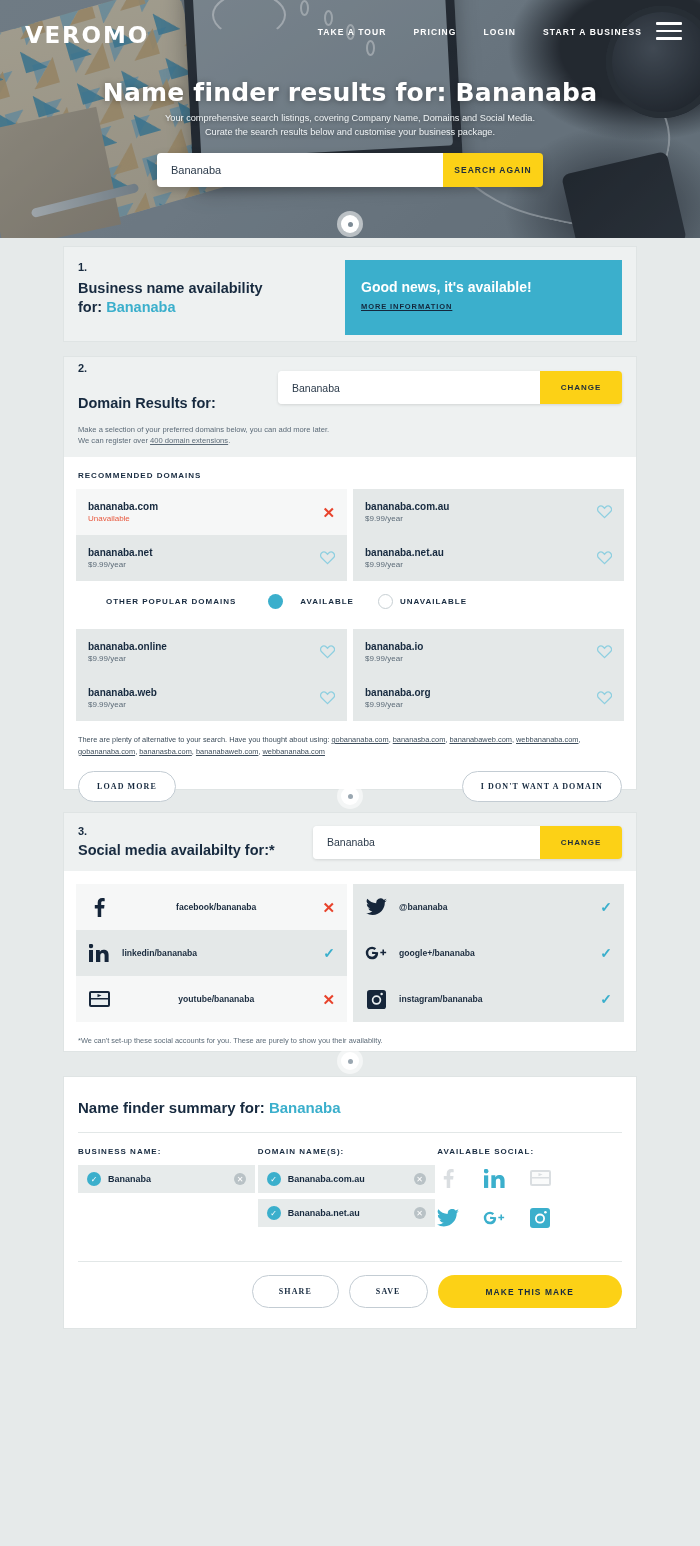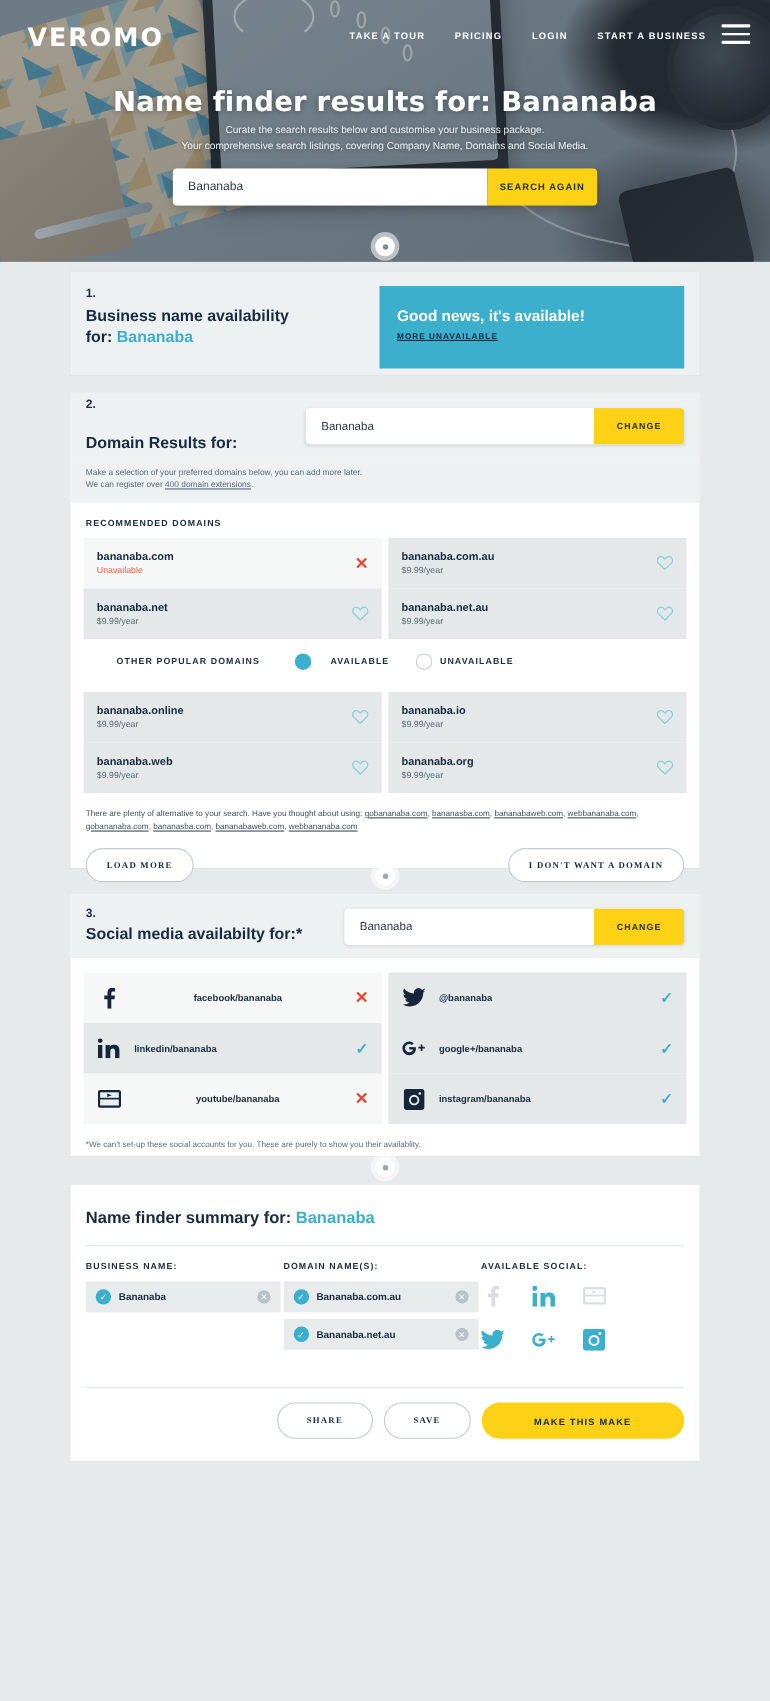--- a/index.html
+++ b/index.html
@@ -298,22 +298,22 @@
       <a>START A BUSINESS</a>
     </div>
     <div class="burger">
       <span></span>
         <span></span>
         <span></span>
     </div>
 
     <div class="hero-title">Name finder results for: Bananaba</div>
     <div class="hero-sub">
+      <div>Your comprehensive search listings, covering Company Name, Domains and Social Media.</div>
       <div>Curate the search results below and customise your business package.</div>
-      <div>Your comprehensive search listings, covering Company Name, Domains and Social Media.</div>
     </div>
 
     <div class="hero-search">
       <input value="Bananaba" placeholder="Enter a business name" style="">
       <button>SEARCH AGAIN</button>
     </div>
 
     <div class="notch notch-hero"></div>
   </div>
 
@@ -322,21 +322,21 @@
       <div class="left">
         <div class="sec-num">1.</div>
         <div class="sec-title" style="margin-top:6px">
           <span>Business name availability</span><br>
           <span>for:</span>
           <span class="accent">Bananaba</span>
         </div>
       </div>
       <div class="avail-banner">
         <div class="headline">Good news, it's available!</div>
-        <a class="more">MORE UNAVAILABLE</a>
+        <a class="more">MORE INFORMATION</a>
       </div>
     </div>
   </div>
 
   <div class="card" id="sec2">
     <div class="head2">
       <div class="titles">
         <div class="sec-num">2.</div>
         <div class="sec-title" style="margin-top:20px">Domain Results for:</div>
       </div>

